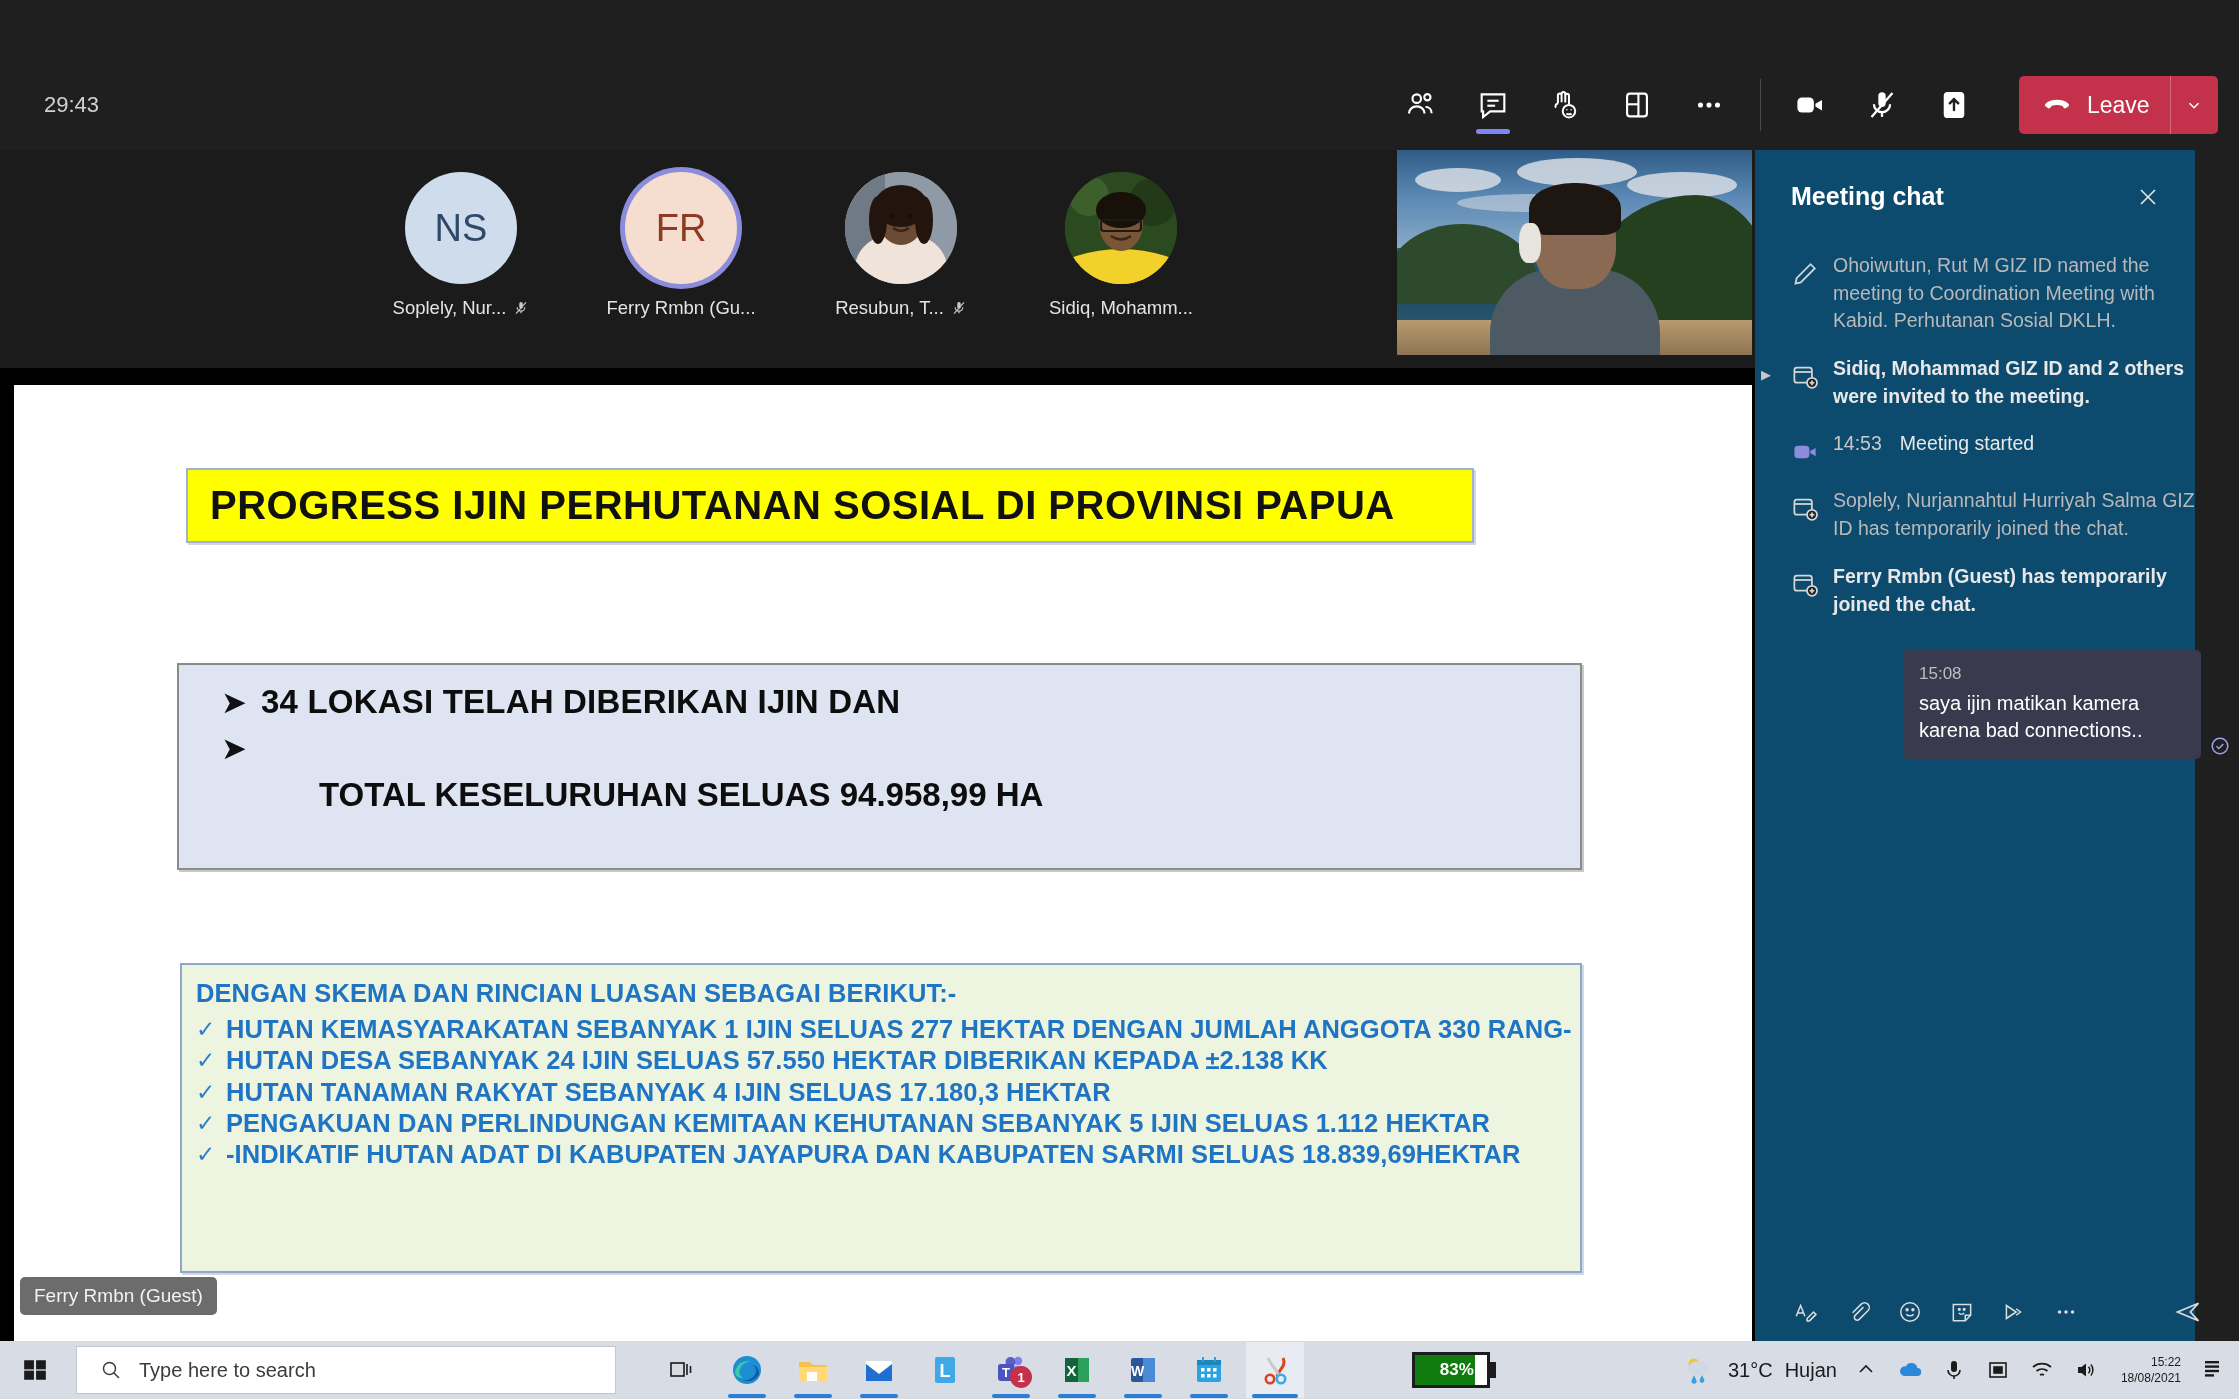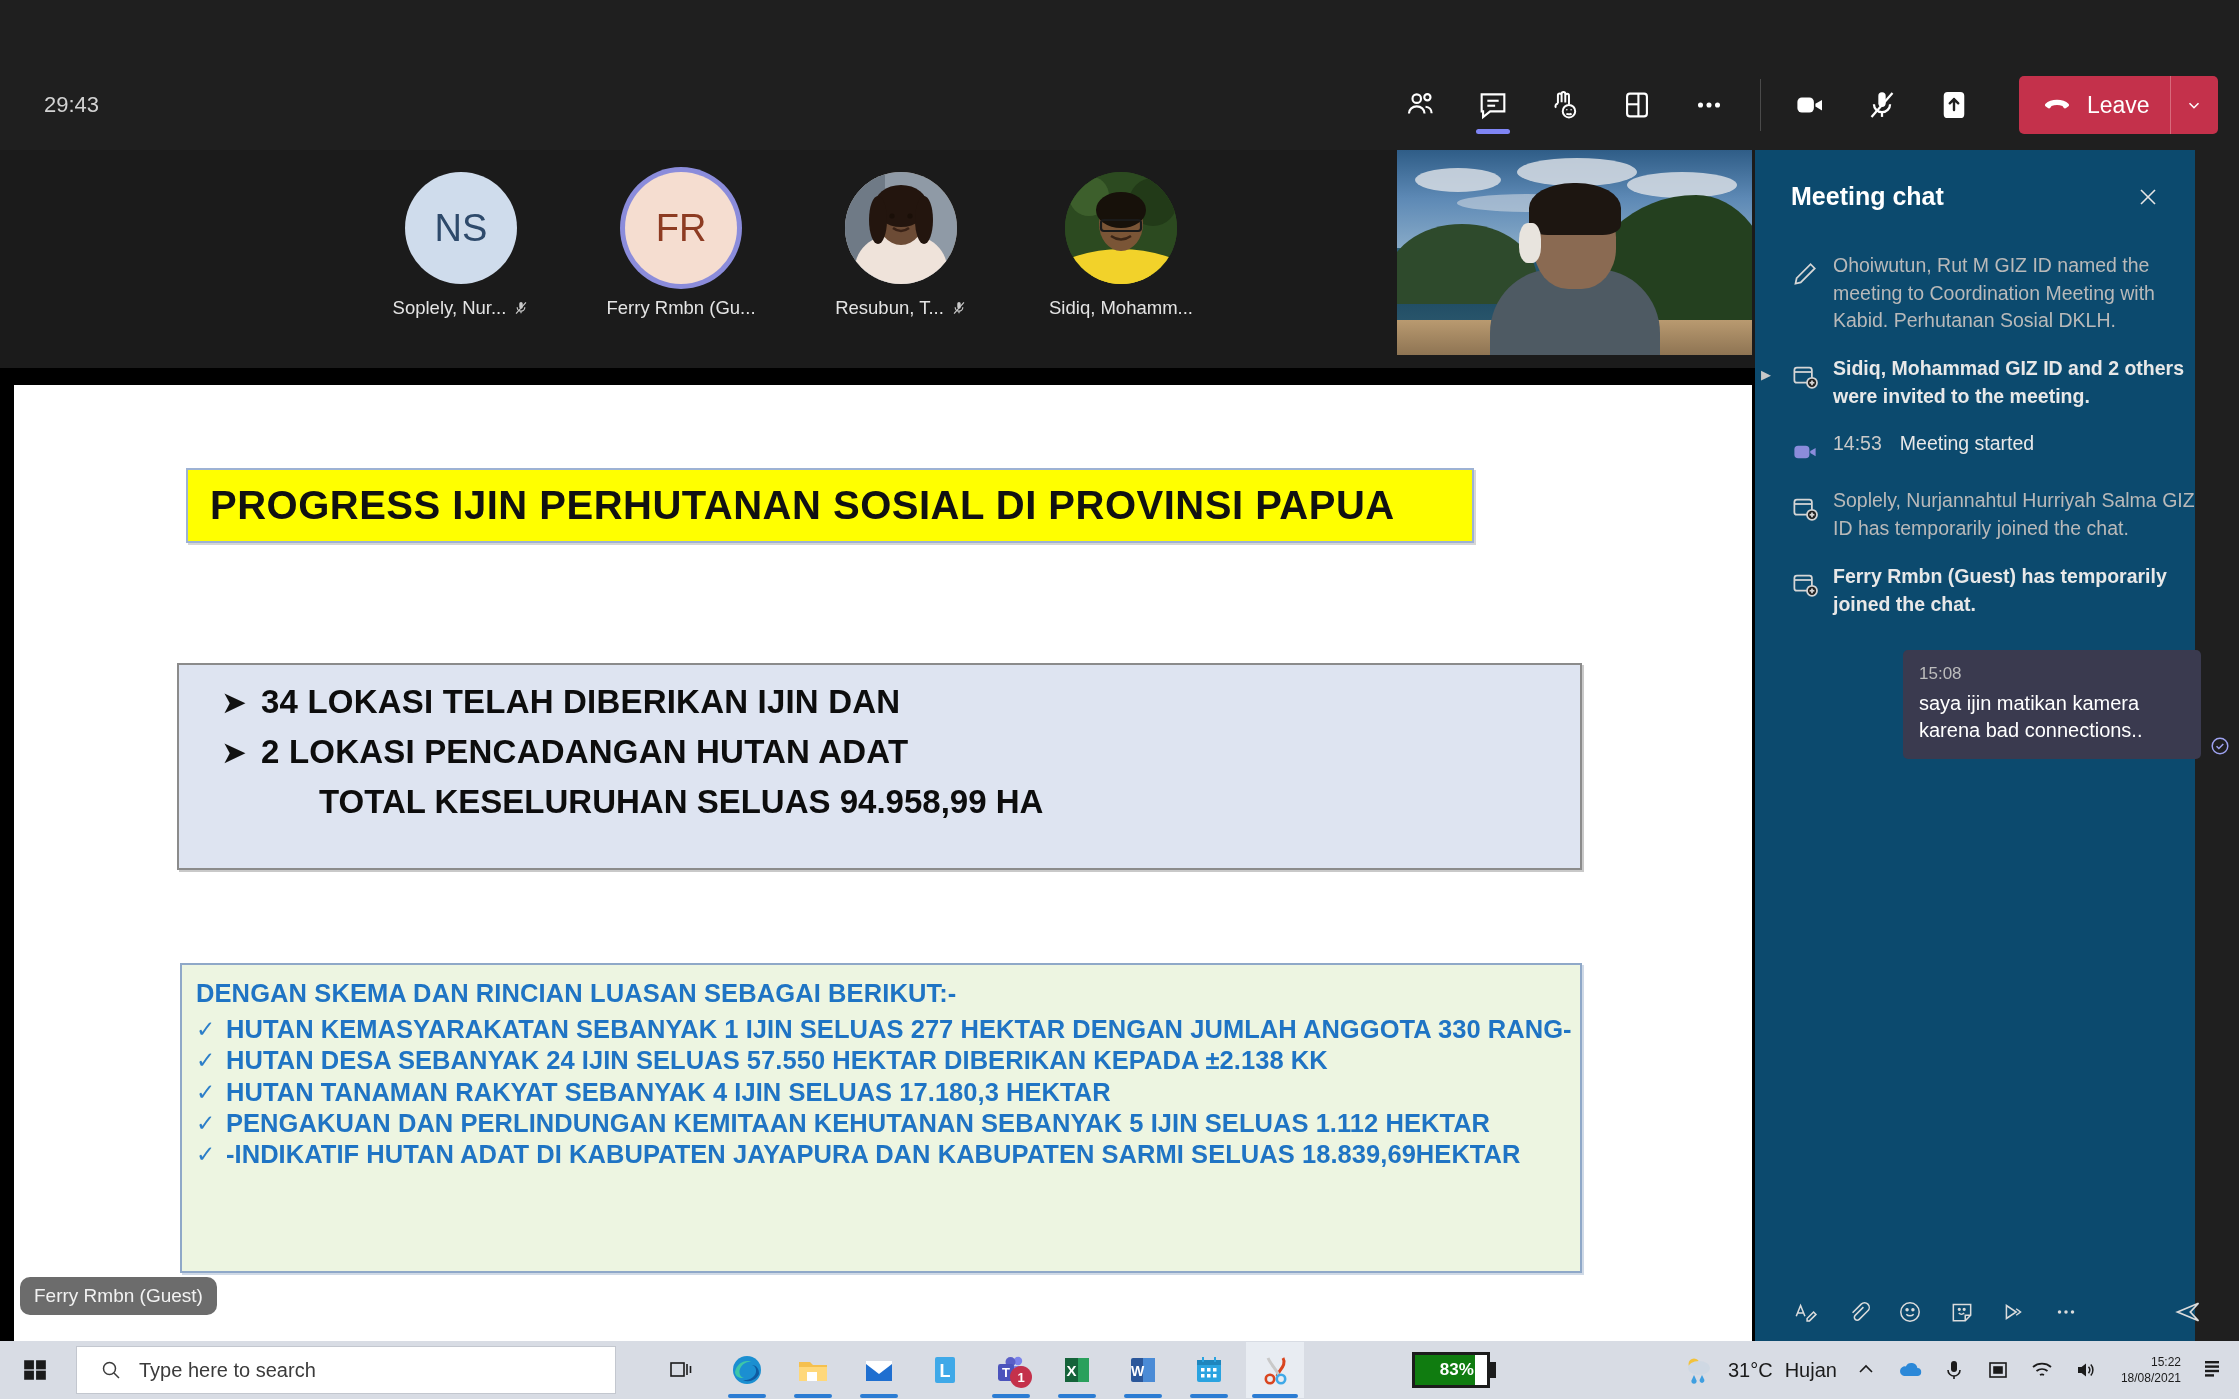--- a/index.html
+++ b/index.html
@@ -170,21 +170,21 @@
     font-family: "DejaVu Sans", sans-serif;
   }
   .gb-text {
     color: #1f74c4; font-weight: 700; font-size: 25.5px; line-height: 1.23;
     letter-spacing: .05px;
   }
 
   .presenter-badge {
     position: absolute; left: 20px; top: 1127px;
     background: rgba(92,92,92,.9); color: #f2f2f2;
-    font-size: 19px; padding: 8px 14px; border-radius: 10px;
+    font-size: 19px; padding: 8px 14px; border-radius: 5px;
   }
 
   
   .chat {
     position: absolute; left: 1755px; top: 150px; width: 440px; height: 1191px;
     background: #0c4a6e;
   }
   .chat-head {
     position: relative; height: 92px; display: flex; align-items: center;
     padding: 0 0 0 36px;
@@ -479,21 +479,20 @@
         <span>PROGRESS  IJIN  PERHUTANAN  SOSIAL DI  PROVINSI PAPUA</span>
       </div>
 
       <div class="blue-box">
         <div class="bb-row">
           <span class="arrow-bullet">➤</span>
           <span class="bb-text">34  LOKASI TELAH DIBERIKAN IJIN DAN</span>
         </div>
         <div class="bb-row">
           <span class="arrow-bullet">➤</span>
-          <span class="bb-text">2    LOKASI PENCADANGAN HUTAN ADAT</span>
         </div>
         <div class="bb-indent">TOTAL KESELURUHAN SELUAS 94.958,99 HA</div>
       </div>
 
       <div class="green-box">
         <div class="gb-head">DENGAN SKEMA DAN RINCIAN LUASAN SEBAGAI BERIKUT:-</div>
 
         <div class="gb-row">
           <span class="check-bullet">✓</span>
           <span class="gb-text">HUTAN KEMASYARAKATAN SEBANYAK 1 IJIN SELUAS 277 HEKTAR DENGAN  JUMLAH ANGGOTA 330 RANG-</span>

